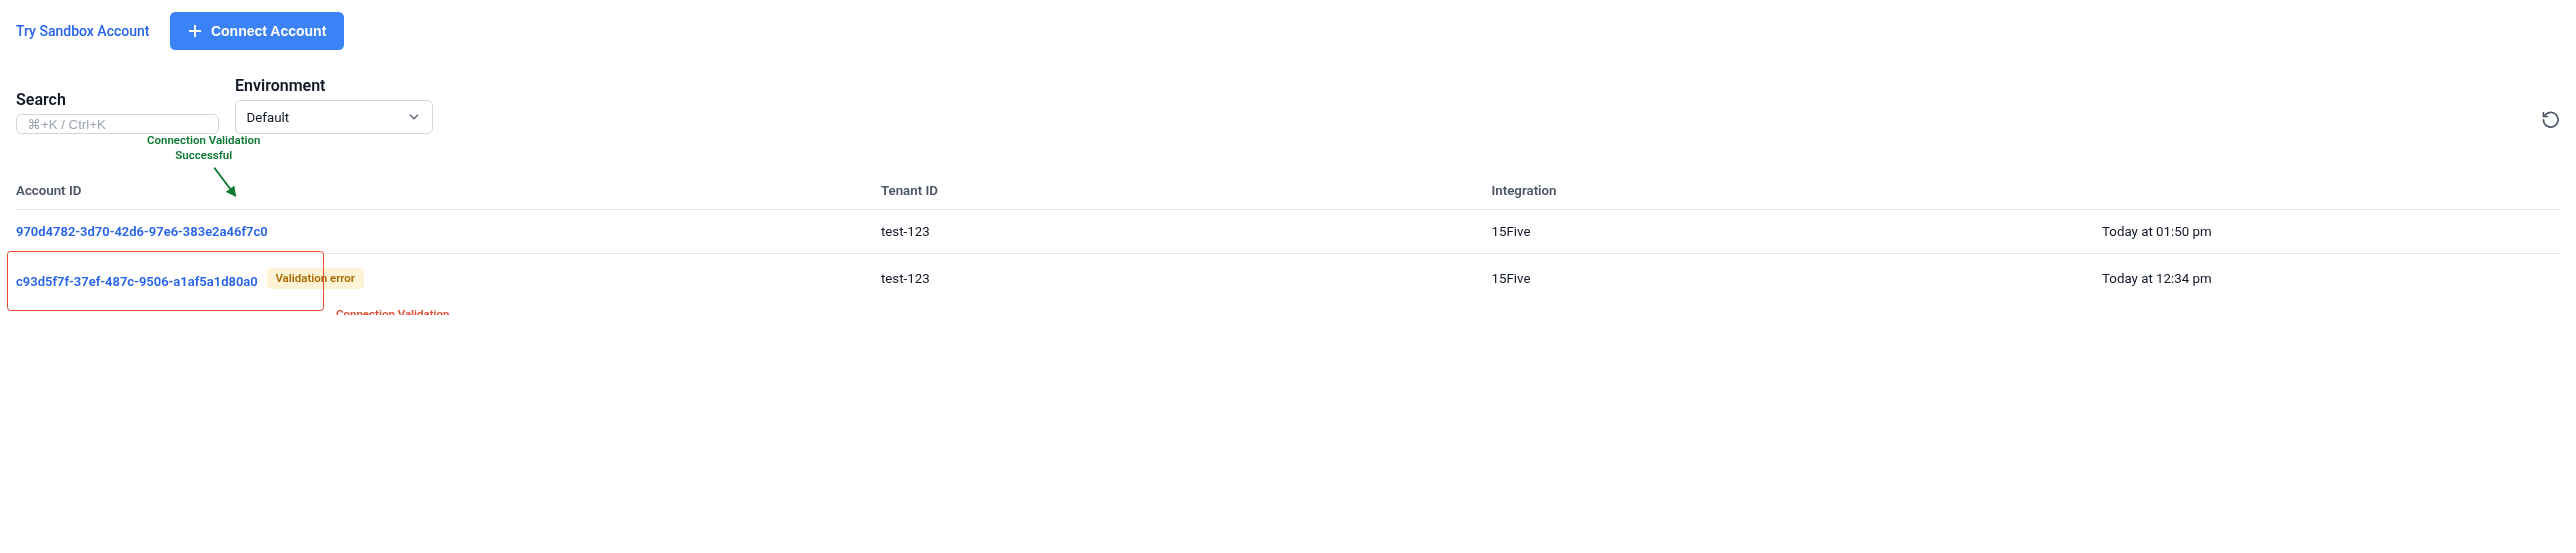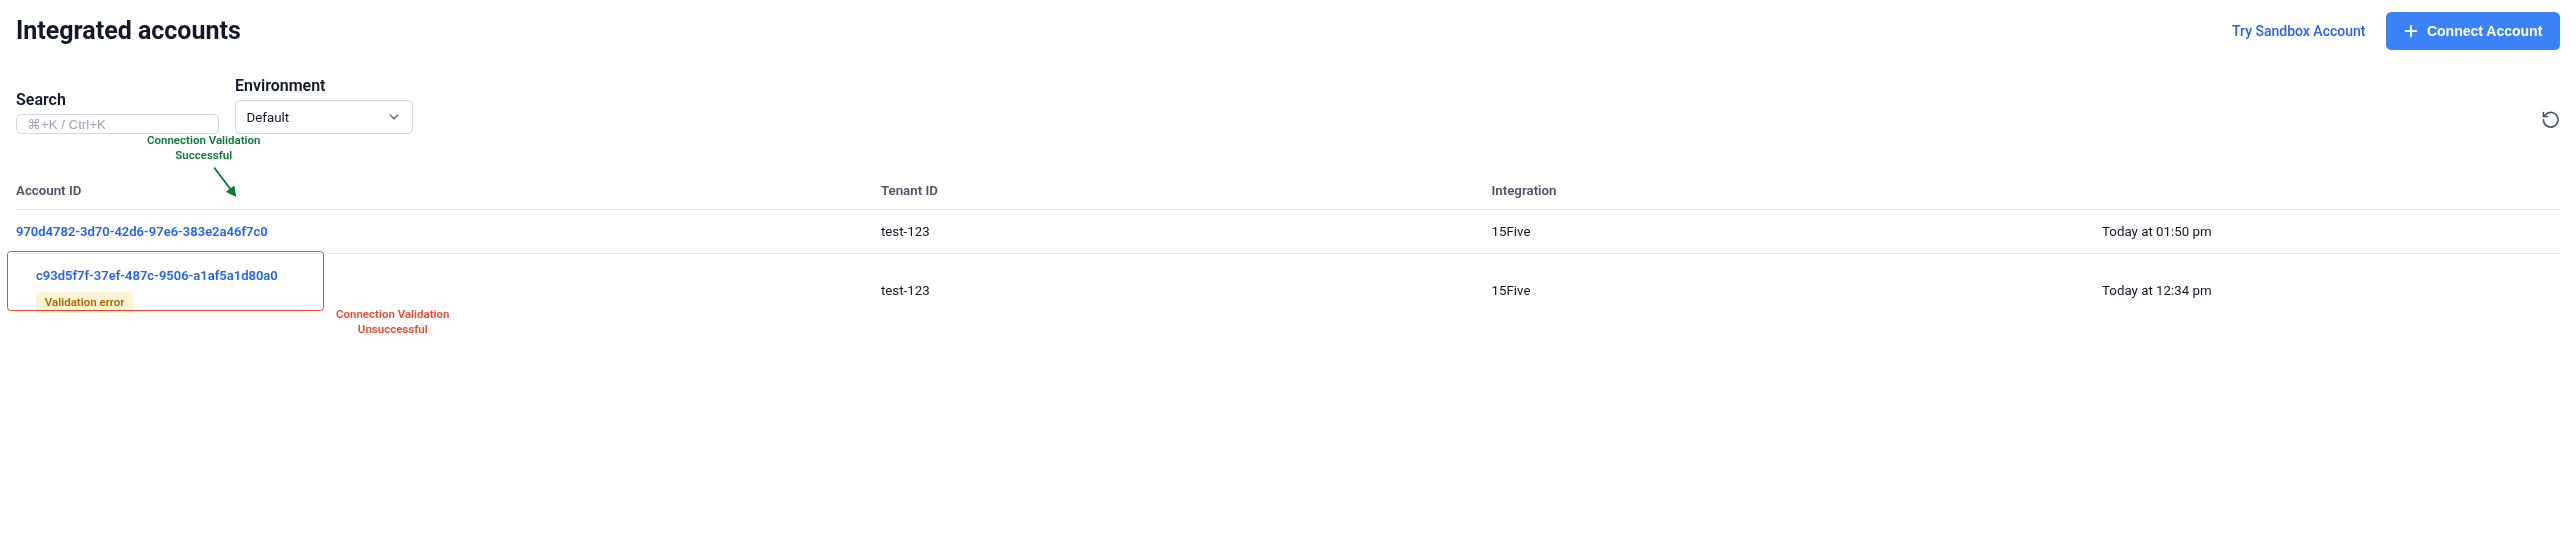--- a/index.html
+++ b/index.html
@@ -76,21 +76,21 @@
       border: 0.9px solid #d1d5db;
       border-radius: 5.3px;
       padding: 0 10.6px;
       font-size: 13.3px;
       color: #111827;
     }
     .search-input::placeholder {
       color: #9ca3af;
     }
     .env-select {
-      width: 178px;
+      width: 198px;
       height: 34px;
       border: 0.9px solid #d1d5db;
       border-radius: 5.3px;
       padding: 0 10.6px;
       font-size: 13.3px;
       display: flex;
       align-items: center;
       justify-content: space-between;
       background: #fff;
       cursor: pointer;
@@ -183,24 +183,22 @@
       font-weight: 600;
       font-size: 13px;
       cursor: pointer;
     }
     .td {
       font-size: 13.3px;
       color: #111827;
     }
     .second-row-cell {
       display: flex;
-      flex-direction: column;
-      align-items: flex-start;
+      align-items: flex-end;
       gap: 8.8px;
-      margin-left: 20px;
     }
     .error-badge {
       display: inline-block;
       background: #fef3d4;
       color: #a86b00;
       font-size: 11.5px;
       font-weight: 600;
       padding: 3.5px 8.8px;
       border-radius: 3.5px;
     }
@@ -212,21 +210,20 @@
       height: 60px;
       border: 1.8px solid #e54b33;
       border-radius: 3.5px;
       pointer-events: none;
     }
   </style>
 </head>
 <body>
 
 <div class="header-row">
-  <h1 class="page-title">Integrated accounts</h1>
   <div class="header-actions">
     <a class="sandbox-link">Try Sandbox Account</a>
     <button class="connect-btn">
       <svg viewBox="0 0 16 16" fill="none" stroke="currentColor" stroke-width="2.2" stroke-linecap="round">
         <line x1="8" y1="2" x2="8" y2="14"></line>
         <line x1="2" y1="8" x2="14" y2="8"></line>
       </svg>
       <span>Connect Account</span>
     </button>
   </div>

